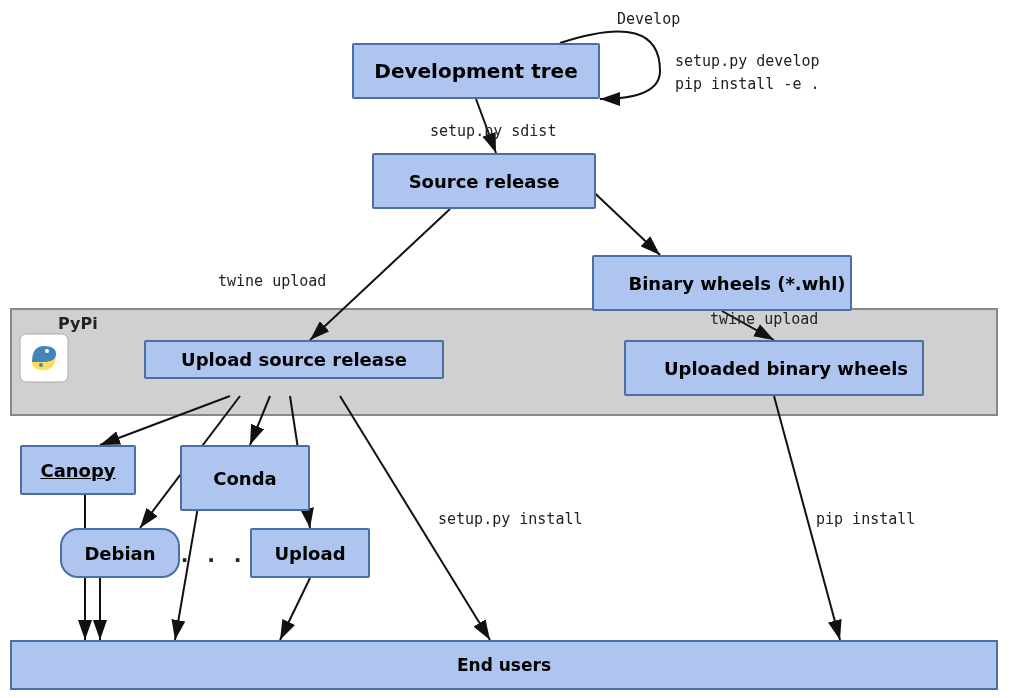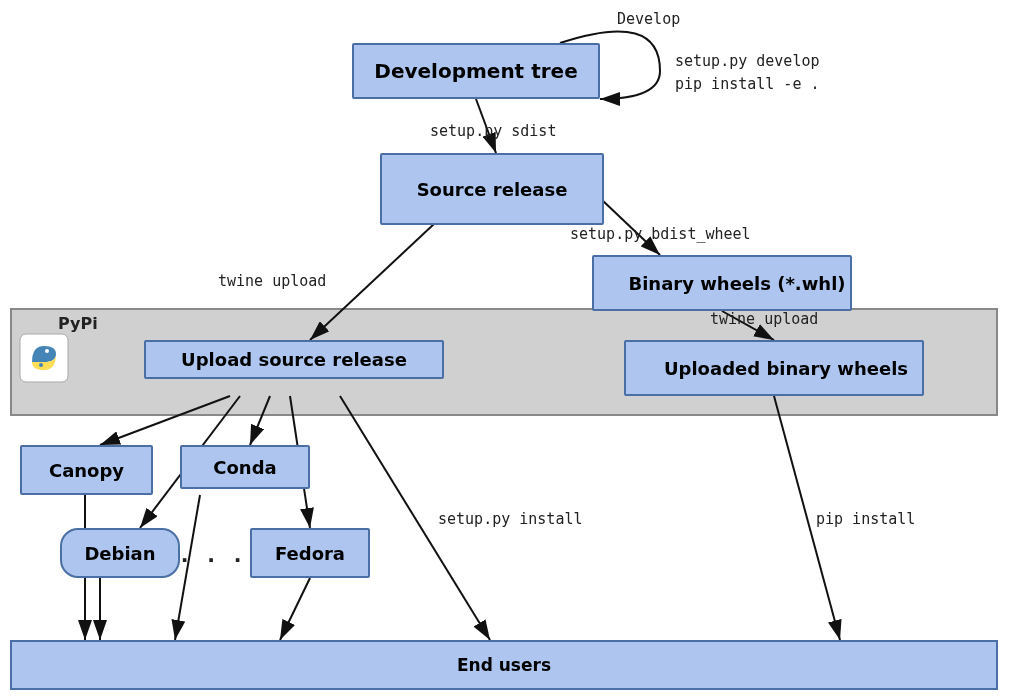--- a/index.html
+++ b/index.html
@@ -133,65 +133,64 @@
 
   </svg>
 
   <div class="label" style="left:617px; top:10px;">Develop</div>
 
   <div class="label" style="left:675px; top:52px;">setup.py develop</div>
   <div class="label" style="left:675px; top:75px;">pip install -e .</div>
 
   <div class="label" style="left:430px; top:122px;">setup.py sdist</div>
 
-  <div class="label" style="left:570px; top:225px;">setup.py bdist_wheel</div>
 
   <div class="label" style="left:218px; top:272px;">twine upload</div>
 
   <div class="label" style="left:710px; top:310px;">twine upload</div>
 
   <div class="label" style="left:438px; top:510px;">setup.py install</div>
 
   <div class="label" style="left:816px; top:510px;">pip install</div>
 
   <div class="label" style="left:178px; top:548px; font-size:22px; font-weight:bold;">· · ·</div>
 
   <div class="box" style="left:352px; top:43px; width:248px; height:56px; font-size:20px;">
     <span>Development  tree</span>
   </div>
 
-  <div class="box" style="left:380px; top:153px; width:224px; height:72px;">
+  <div class="box" style="left:372px; top:153px; width:224px; height:56px;">
     <span>Source release</span>
   </div>
 
   <div class="box" style="left:592px; top:255px; width:260px; height:56px;padding-left:30px;">
     <span>Binary wheels (*.whl)</span>
   </div>
 
   <div class="box" style="left:144px; top:340px; width:300px; height:39px;justify-content:center;">
     <span>Upload source release</span>
   </div>
 
   <div class="box" style="left:624px; top:340px; width:300px; height:56px;padding-left:24px;">
     <span>Uploaded binary wheels</span>
   </div>
 
-  <div class="box" style="left:20px; top:445px; width:133px; height:50px;">
+  <div class="box" style="left:20px; top:445px; width:116px; height:50px;text-decoration:underline;">
     <span>Canopy</span>
   </div>
 
-  <div class="box" style="left:180px; top:445px; width:130px; height:44px;">
+  <div class="box" style="left:180px; top:445px; width:130px; height:66px;">
     <span>Conda</span>
   </div>
 
   <div class="box" style="left:60px; top:528px; width:120px; height:50px;border-radius:18px;">
     <span>Debian</span>
   </div>
 
   <div class="box" style="left:250px; top:528px; width:120px; height:50px;">
-    <span>Fedora</span>
+    <span>Upload</span>
   </div>
 
   <div class="end-users" style="left:10px; top:640px; width:988px; height:50px;">
     <span>End users</span>
   </div>
 
 </div>
 
 </body></html>

